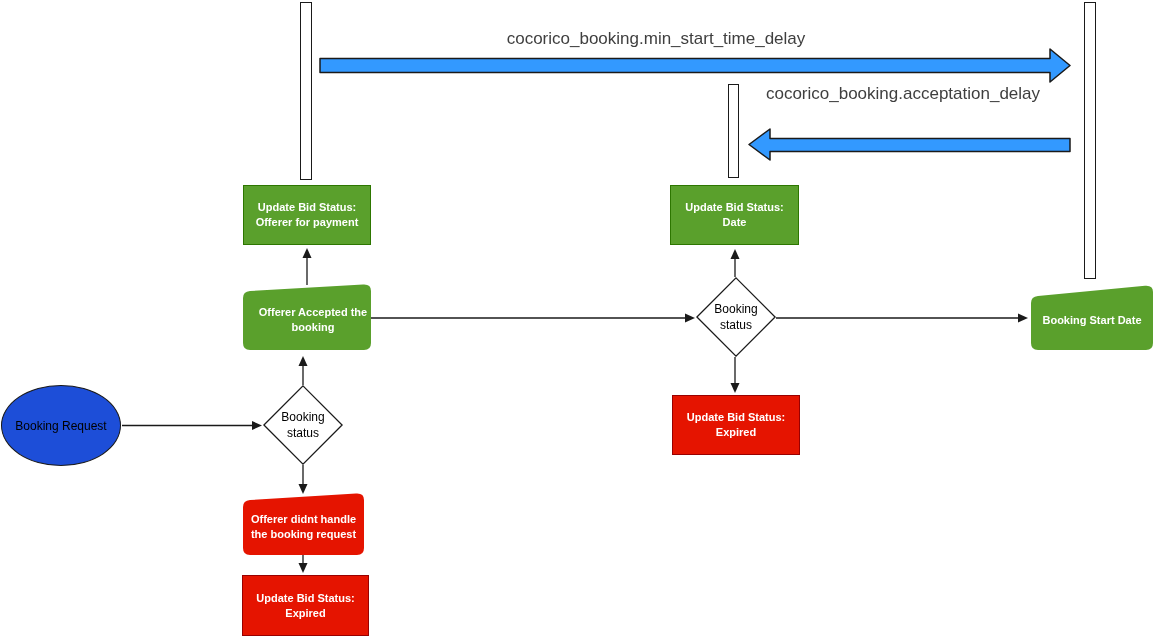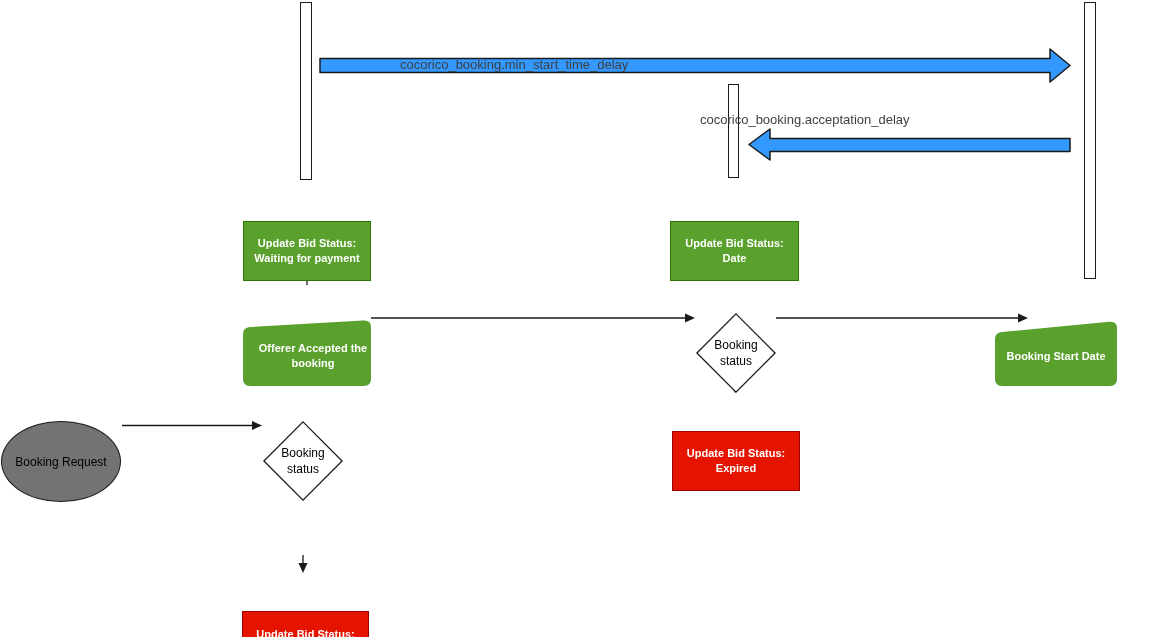--- a/index.html
+++ b/index.html
@@ -9,37 +9,37 @@
   
   .overlay{position:absolute;left:0;top:0;width:1158px;height:637px;pointer-events:none;}
   .conn{stroke:var(--line,#1a1a1a);stroke-width:1.3;fill:none;}
   .head{fill:var(--line,#1a1a1a);stroke:none;}
   .bigarrow{fill:var(--blue-fill,#3399ff);stroke:var(--line,#1a1a1a);stroke-width:1.5;stroke-linejoin:round;}
 
   
   .tbar{position:absolute;background:#ffffff;border:1.4px solid var(--line,#1a1a1a);box-sizing:border-box;}
 
   
-  .edge-label{position:absolute;font-size:13px;color:var(--label-text,#3f3f3f);white-space:nowrap;margin-top:28px;}
+  .edge-label{position:absolute;font-size:17px;color:var(--label-text,#3f3f3f);text-align:center;white-space:nowrap;}
 
   
-  .node{position:absolute;box-sizing:border-box;margin-top:36px;}
+  .node{position:absolute;box-sizing:border-box;}
   .nlabel{position:absolute;left:0;top:0;width:100%;height:100%;display:flex;flex-direction:column;
           align-items:center;justify-content:center;text-align:center;
           font-size:11px;font-weight:bold;color:#ffffff;line-height:15px;}
   .rect.green{background:var(--green-fill,#5aa02c);border:1px solid var(--green-stroke,#2d7600);}
   .rect.red{background:var(--red-fill,#e51400);border:1px solid var(--red-stroke,#990000);}
   .slant svg{position:absolute;left:0;top:0;display:block;}
   .slant .nlabel{padding-top:6px;box-sizing:border-box;}
   .f-green{fill:var(--green-fill,#5aa02c);stroke:none;}
   .f-red{fill:var(--red-fill,#e51400);stroke:none;}
   .diamond svg{position:absolute;left:0;top:0;display:block;}
   .diamond .shape{fill:#ffffff;stroke:var(--line,#1a1a1a);stroke-width:1.3;}
   .dark-label{font-weight:normal;color:#000000;font-size:12px;line-height:16px;}
-  .ellipse{background:#737373;border:1.4px solid var(--line,#1a1a1a);border-radius:50%;
+  .ellipse{background:#1d4ed8;border:1.4px solid var(--line,#1a1a1a);border-radius:50%;
            display:flex;align-items:center;justify-content:center;text-align:center;
            font-size:12px;color:#000000;}
 </style>
 </head>
 <body>
 
 <div class="canvas">
 
   <svg class="overlay" viewBox="0 0 1158 637">
 
@@ -77,21 +77,21 @@
   <div class="tbar" style="left:300px;top:2px;width:12px;height:178px"></div>
   <div class="tbar" style="left:728px;top:84px;width:11px;height:94px"></div>
   <div class="tbar" style="left:1084px;top:2px;width:12px;height:277px"></div>
 
   <div class="edge-label" style="left:400px;top:29px;width:512px">cocorico_booking.min_start_time_delay</div>
   <div class="edge-label" style="left:700px;top:84px;width:406px">cocorico_booking.acceptation_delay</div>
 
   <div class="node rect green" style="left:243px;top:185px;width:128px;height:60px">
     <div class="nlabel">
       <span>Update Bid Status:</span>
-      <span>Waiting for payment</span>
+      <span>Offerer for payment</span>
     </div>
   </div>
   <div class="node rect green" style="left:670px;top:185px;width:129px;height:60px">
     <div class="nlabel">
       <span>Update Bid Status:</span>
       <span>Date</span>
     </div>
   </div>
 
   <div class="node rect red" style="left:672px;top:395px;width:128px;height:60px">
@@ -110,22 +110,31 @@
   <div class="node slant" style="left:243px;top:284px;width:140px;height:66px">
     <svg width="128" height="66" viewBox="0 0 128 66">
       <path class="f-green" d="M 0 59 L 0 14 Q 0 7.5 7 7 L 120 0.6 Q 128 0 128 7 L 128 59 Q 128 66 121 66 L 7 66 Q 0 66 0 59 Z"></path>
     </svg>
     <div class="nlabel">
       <span>Offerer Accepted the</span>
       <span>booking</span>
     </div>
   </div>
 
+  <div class="node slant" style="left:243px;top:493px;width:121px;height:62px">
+    <svg width="121" height="62" viewBox="0 0 121 62">
+      <path class="f-red" d="M 0 55 L 0 14 Q 0 7.5 7 7 L 113 0.6 Q 121 0 121 7 L 121 55 Q 121 62 114 62 L 7 62 Q 0 62 0 55 Z"></path>
+    </svg>
+    <div class="nlabel">
+      <span>Offerer didnt handle</span>
+      <span>the booking request</span>
+    </div>
+  </div>
 
-  <div class="node slant" style="left:995px;top:285px;width:122px;height:65px">
+  <div class="node slant" style="left:1031px;top:285px;width:122px;height:65px">
     <svg width="122" height="65" viewBox="0 0 122 65">
       <path class="f-green" d="M 0 58 L 0 18 Q 0 11.6 7 11 L 114 0.7 Q 122 0 122 7 L 122 58 Q 122 65 115 65 L 7 65 Q 0 65 0 58 Z"></path>
     </svg>
     <div class="nlabel">
       <span>Booking Start Date</span>
     </div>
   </div>
 
   <div class="node diamond" style="left:263px;top:385px;width:80px;height:80px">
     <svg width="80" height="80" viewBox="0 0 80 80">

